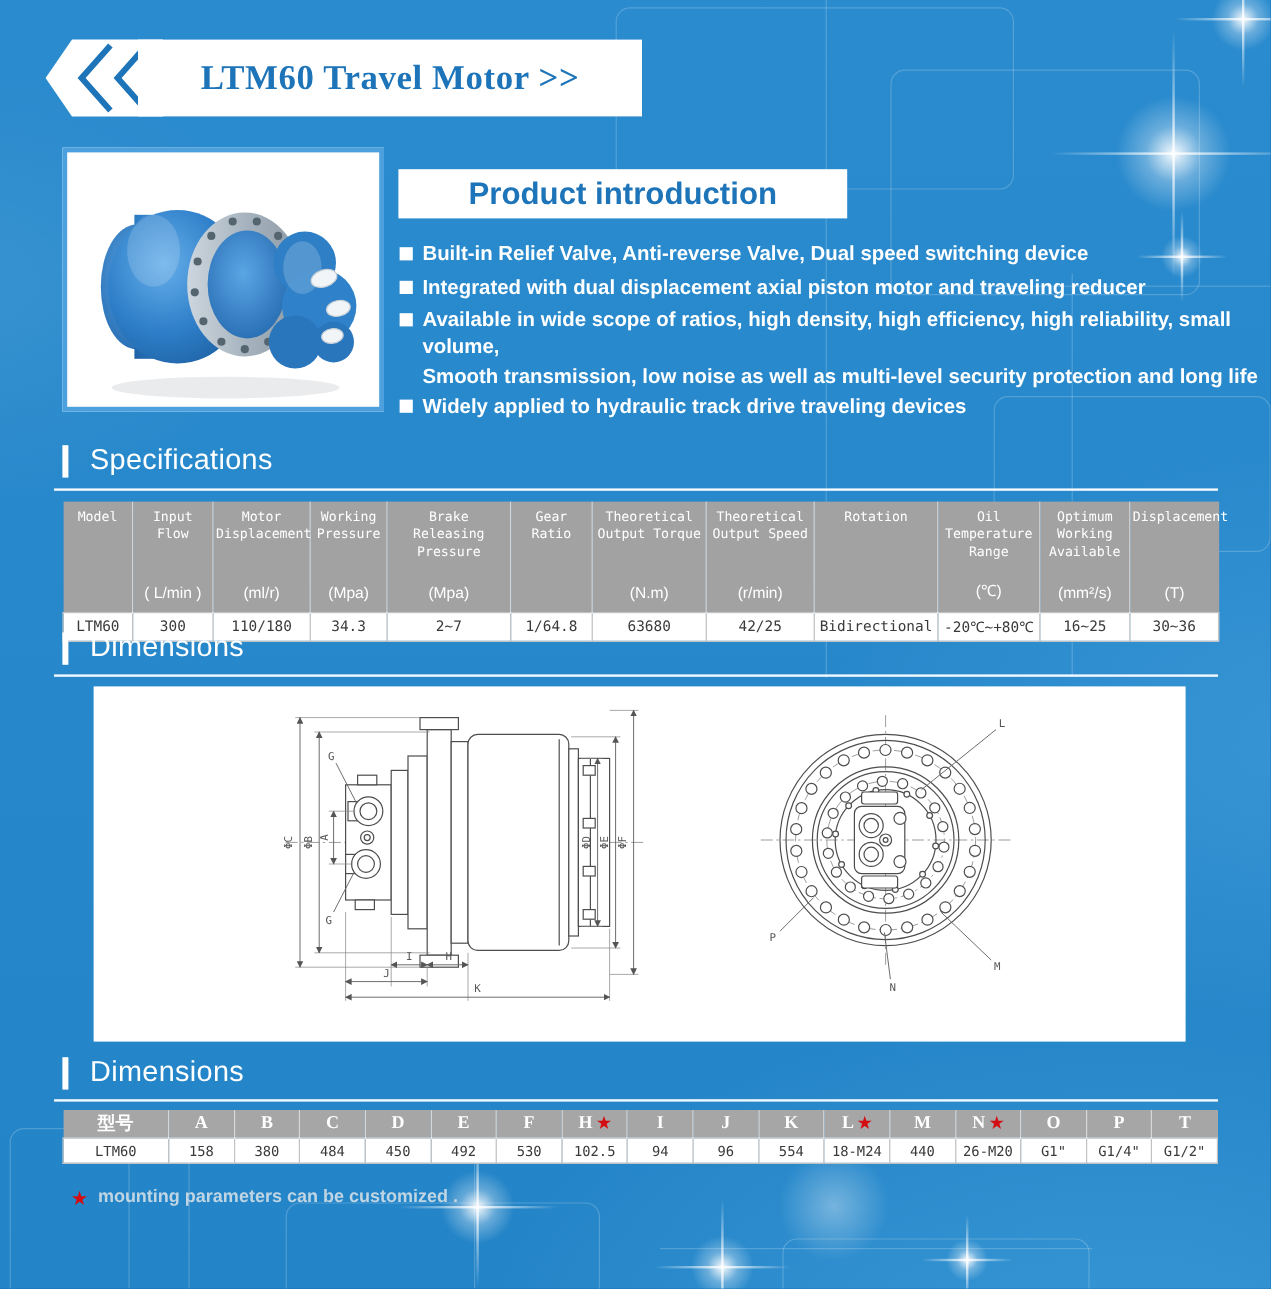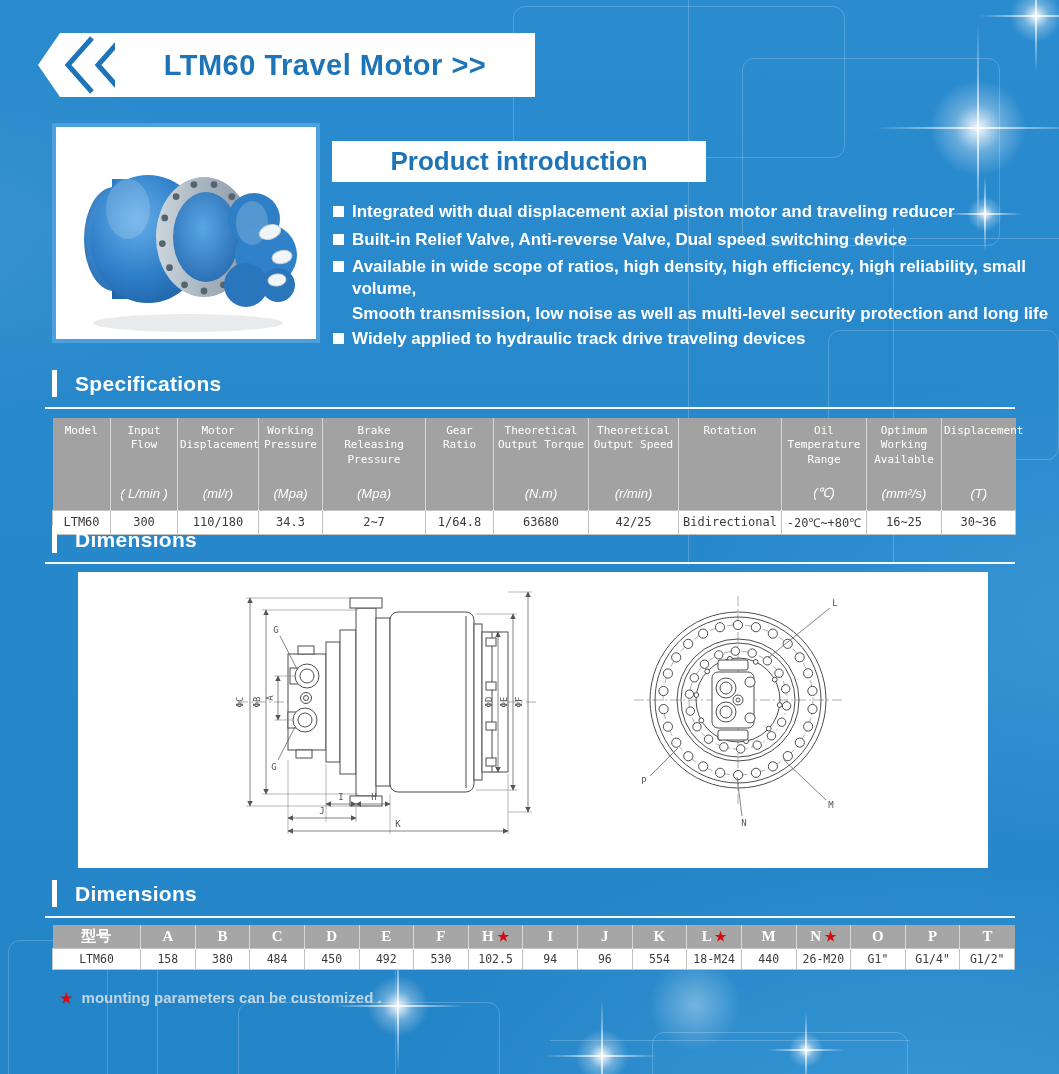--- a/index.html
+++ b/index.html
@@ -23,51 +23,51 @@
   .sp::before { content:''; position:absolute; left:-45%; right:-45%; top:50%; height:2px; margin-top:-1px;
     background:linear-gradient(90deg, transparent, rgba(255,255,255,.85), transparent); }
   .sp::after  { content:''; position:absolute; top:-45%; bottom:-45%; left:50%; width:2px; margin-left:-1px;
     background:linear-gradient(180deg, transparent, rgba(255,255,255,.85), transparent); }
   .glow { position:absolute; border-radius:50%;
     background:radial-gradient(circle, rgba(255,255,255,.35), transparent 65%); }
 
   
   #banner-ornament { position:absolute; left:36px; top:32px; }
   #banner { position:absolute; left:115px; top:33px; width:420px; height:64px; background:#ffffff;
-    display:flex; align-items:center; justify-content:center; }
+    display:flex; align-items:center; justify-content:center;font-family:Liberation Serif, serif; }
   #banner .title { color:#1d74b8; font-size:29px; font-weight:bold; letter-spacing:.5px; }
 
   
   #photo-box { position:absolute; left:52px; top:123px; width:268px; height:220px;
     background:#ffffff; border:4px solid #4ba0dd; }
 
   
   #intro-title-box { position:absolute; left:332px; top:141px; width:374px; height:41px; background:#ffffff;
     display:flex; align-items:center; justify-content:center; }
   #intro-title-box .t { color:#1d74b8; font-size:26px; font-weight:bold; }
   #intro-list { position:absolute; left:333px; top:201px; width:716px; }
   .intro-line { display:flex; align-items:flex-start; min-height:27.5px; color:#ffffff;
     font-size:17px; font-weight:bold; line-height:22px; }
   .intro-line .sq { flex:0 0 11px; width:11px; height:11px; background:#ffffff; margin:5px 8px 0 0; }
   .intro-line.cont { padding-left:19px;align-items:center; }
 
   
   .section-heading { position:absolute; display:flex; align-items:center; }
   .section-heading .bar { width:5px; height:27px; background:#ffffff; margin-right:18px; }
-  .section-heading .txt { color:#ffffff; font-size:21px; font-weight:bold; letter-spacing:.3px; }
+  .section-heading .txt { color:#ffffff; font-size:24px; font-weight:normal; letter-spacing:.3px; }
   .rule { position:absolute; height:2px; background:rgba(255,255,255,.95); }
 
   
   table { border-collapse:collapse; table-layout:fixed; }
   #spec-table { position:absolute; left:52px; top:418px; width:963px; }
   #spec-table th { background:#a2a2a2; color:#ffffff; font-weight:normal; vertical-align:top;
     border-right:1px solid rgba(255,255,255,.55); padding:6px 2px 4px; height:92px; }
   #spec-table th:last-child { border-right:none; }
   #spec-table .col-name { font-family:"DejaVu Sans Mono", monospace; font-size:11px; line-height:1.3; text-align:center; }
-  #spec-table .col-unit { font-size:13px; position:absolute; bottom:5px; left:0; right:0;font-style:italic; }
+  #spec-table .col-unit { font-size:13px; position:absolute; bottom:5px; left:0; right:0; }
   #spec-table th .inner { position:relative; height:100%; }
   #spec-table td { background:#ffffff; border:1px solid #c2c2c2; text-align:center; height:24px;
     font-family:"DejaVu Sans Mono", monospace; font-size:12px; color:#3a3a3a; }
 
   
   #drawing-box { position:absolute; left:78px; top:572px; width:910px; height:296px; background:#ffffff; }
   svg text { font-family:"DejaVu Sans Mono", monospace; font-size:9px; fill:#555; text-anchor:middle; }
   .cl { stroke:#999; stroke-width:.8; stroke-dasharray:10 3 2 3; fill:none; }
   .dln { stroke:#666; stroke-width:.8; }
   .ext { stroke:#888; stroke-width:.6; }
@@ -187,25 +187,25 @@
       <ellipse cx="72" cy="82" rx="22" ry="30" fill="rgba(255,255,255,0.16)"></ellipse>
     </svg>
   </div>
 
   <div id="intro-title-box">
     <span class="t">Product introduction</span>
   </div>
   <div id="intro-list">
     <div class="intro-line">
       <span class="sq"></span>
-      <span>Integrated with dual displacement axial piston motor and traveling reducer</span>
+      <span>Built-in Relief Valve, Anti-reverse Valve,  Dual speed switching device</span>
     </div>
     <div class="intro-line">
       <span class="sq"></span>
-      <span>Built-in Relief Valve, Anti-reverse Valve,  Dual speed switching device</span>
+      <span>Integrated with dual displacement axial piston motor and traveling reducer</span>
     </div>
     <div class="intro-line">
       <span class="sq"></span>
       <span>Available in wide scope of ratios, high density, high efficiency, high reliability, small volume,</span>
     </div>
     <div class="intro-line cont">
       <span>Smooth transmission, low noise as well as multi-level security protection and long life</span>
     </div>
     <div class="intro-line">
       <span class="sq"></span>

